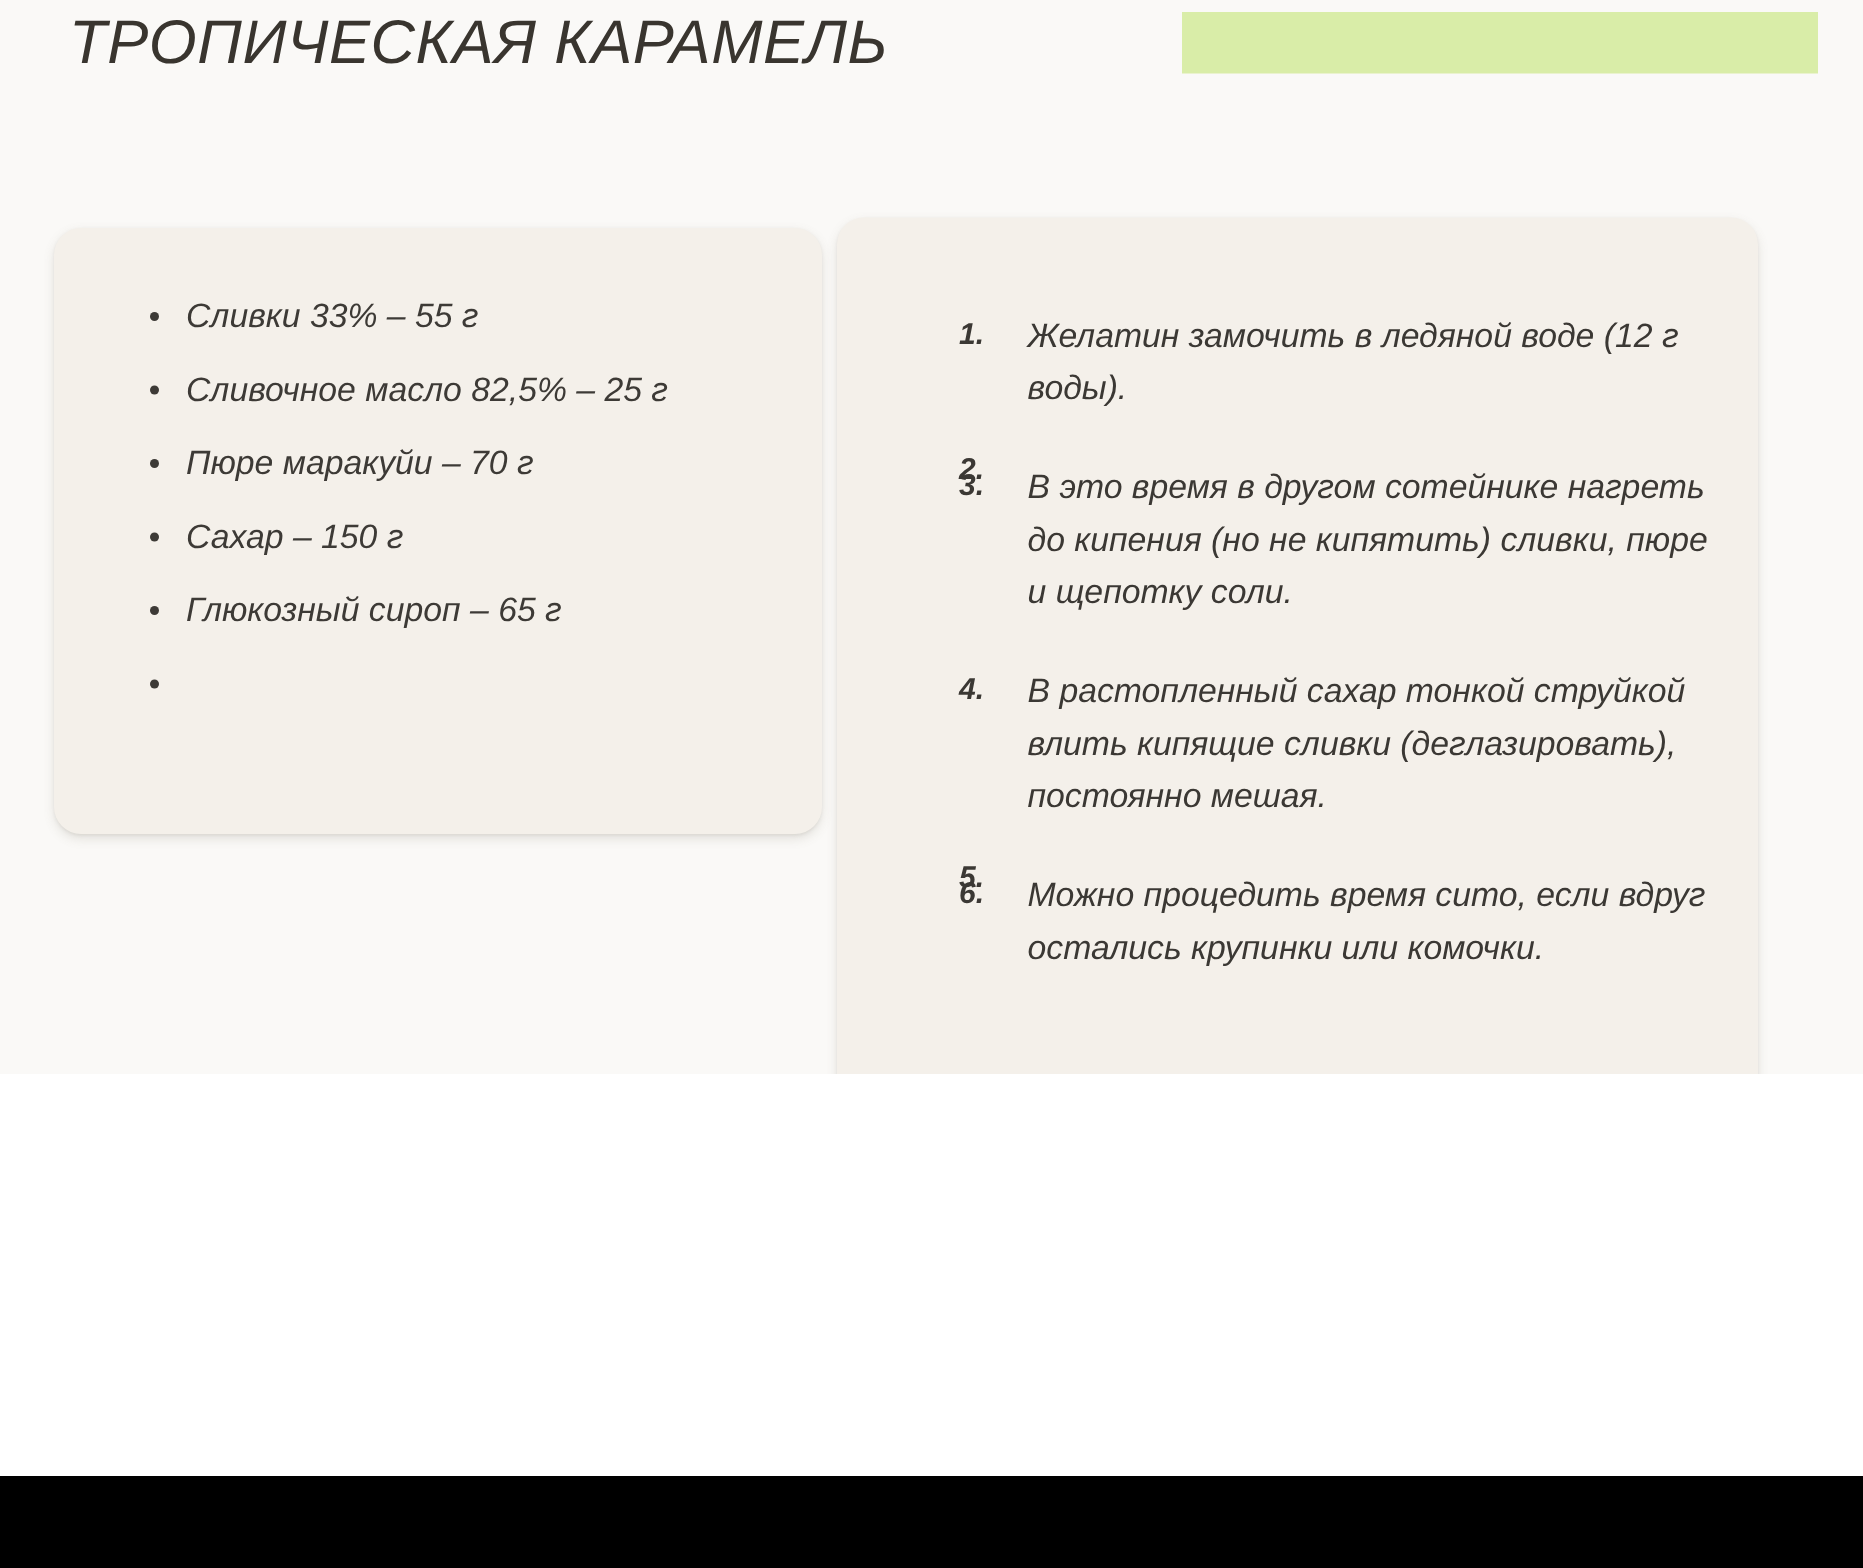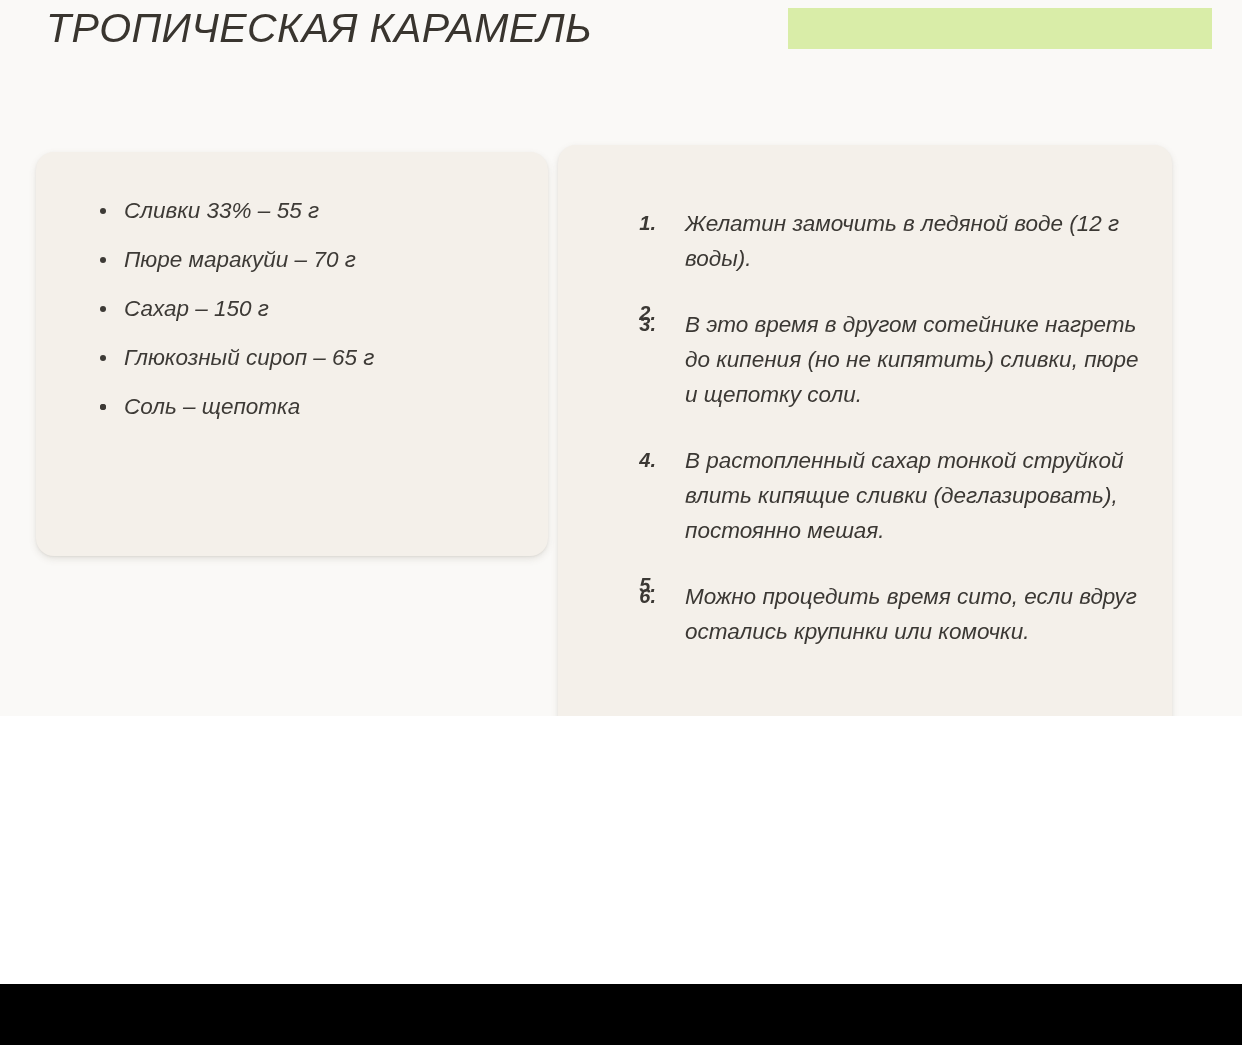--- a/index.html
+++ b/index.html
@@ -167,36 +167,36 @@
   </div>
 
   <div class="card" id="ingredients-card" style="background: rgb(244, 240, 234);">
     <ul id="ingredients-list">
       <li class="ingredient-item">
         <span class="ingredient-bullet"></span>
         <span>Сливки 33% – 55 г</span>
       </li>
       <li class="ingredient-item">
         <span class="ingredient-bullet"></span>
+        <span>Сливочное масло 82,5% – 25 г</span>
+      </li>
+      <li class="ingredient-item">
+        <span class="ingredient-bullet"></span>
         <span>Пюре маракуйи – 70 г</span>
       </li>
       <li class="ingredient-item">
         <span class="ingredient-bullet"></span>
         <span>Сахар – 150 г</span>
       </li>
       <li class="ingredient-item">
         <span class="ingredient-bullet"></span>
         <span>Глюкозный сироп – 65 г</span>
       </li>
       <li class="ingredient-item">
         <span class="ingredient-bullet"></span>
-      </li>
-      <li class="ingredient-item">
-        <span class="ingredient-bullet"></span>
-        <span>Соль – щепотка</span>
       </li>
     </ul>
   </div>
 
   <div class="card" id="steps-card" style="background: rgb(244, 240, 234);">
     <ol id="steps-list">
       <li class="step-item">
         <span class="step-number">1.</span>
         <span class="step-text">Желатин замочить в ледяной воде (12 г воды).</span>
       </li>

